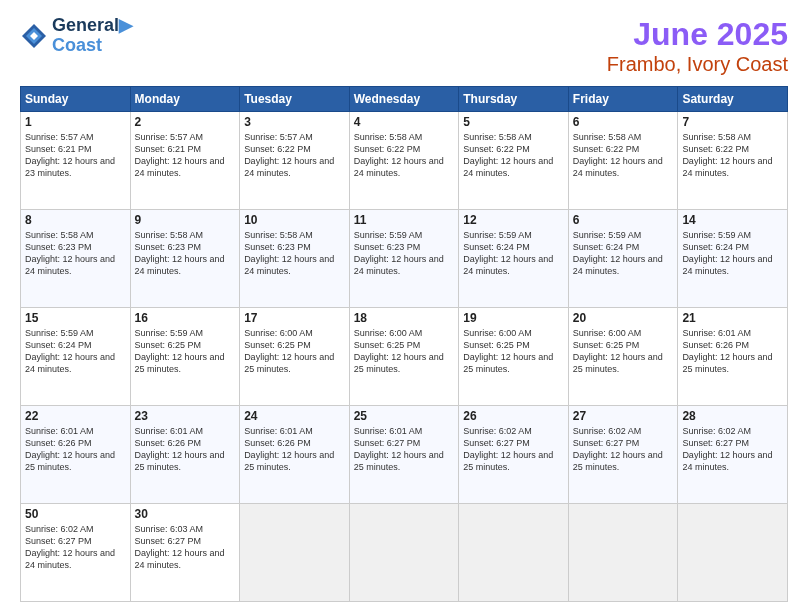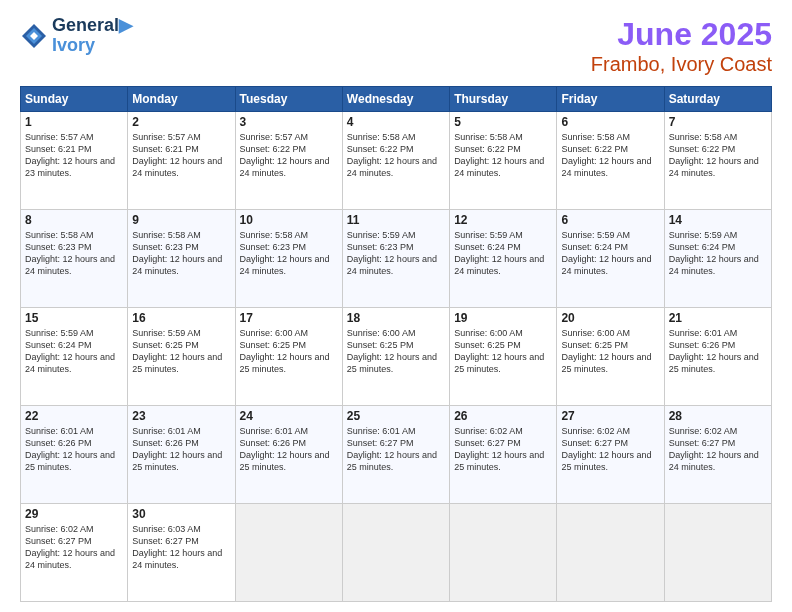--- a/index.html
+++ b/index.html
@@ -6,21 +6,21 @@
     body {
       width: 792px;
       height: 612px;
       font-family: Arial, sans-serif;
       background: #fff;
       overflow: hidden;
     }
     .page {
       width: 792px;
       height: 612px;
-      padding: 16px 20px 10px 20px;
+      padding: 16px 4px 10px 20px;
       display: flex;
       flex-direction: column;
     }
     .header {
       display: flex;
       justify-content: space-between;
       align-items: flex-start;
       margin-bottom: 10px;
     }
     .logo {
@@ -103,21 +103,21 @@
 <div class="page">
   <div class="header">
     <div class="logo">
       <svg class="logo-icon" viewBox="0 0 28 28">
         <polygon points="14,2 26,14 14,26 2,14" fill="#2a5fa5"></polygon>
         <polygon points="14,6 22,14 14,22 6,14" fill="#4a90d9"></polygon>
         <polygon points="14,10 18,14 14,18 10,14" fill="#fff"></polygon>
       </svg>
       <div class="logo-text">
         <div>General<span>▶</span></div>
-        <div style="color:#4a90d9">Ivory</div>
+        <div style="color:#4a90d9">Coast</div>
       </div>
     </div>
     <div class="title-area">
       <div class="month-title">June 2025</div>
       <div class="location">Frambo, Ivory Coast</div>
     </div>
   </div>
 
   <table class="calendar">
     <thead>
@@ -162,21 +162,21 @@
         <tr>
           <td><span class="day-num">22</span><span class="day-info">Sunrise: 6:01 AM<br>Sunset: 6:26 PM<br>Daylight: 12 hours and 25 minutes.</span></td>
           <td><span class="day-num">23</span><span class="day-info">Sunrise: 6:01 AM<br>Sunset: 6:26 PM<br>Daylight: 12 hours and 25 minutes.</span></td>
           <td><span class="day-num">24</span><span class="day-info">Sunrise: 6:01 AM<br>Sunset: 6:26 PM<br>Daylight: 12 hours and 25 minutes.</span></td>
           <td><span class="day-num">25</span><span class="day-info">Sunrise: 6:01 AM<br>Sunset: 6:27 PM<br>Daylight: 12 hours and 25 minutes.</span></td>
           <td><span class="day-num">26</span><span class="day-info">Sunrise: 6:02 AM<br>Sunset: 6:27 PM<br>Daylight: 12 hours and 25 minutes.</span></td>
           <td><span class="day-num">27</span><span class="day-info">Sunrise: 6:02 AM<br>Sunset: 6:27 PM<br>Daylight: 12 hours and 25 minutes.</span></td>
           <td><span class="day-num">28</span><span class="day-info">Sunrise: 6:02 AM<br>Sunset: 6:27 PM<br>Daylight: 12 hours and 24 minutes.</span></td>
         </tr>
         <tr>
-          <td><span class="day-num">29</span><span class="day-info">Sunrise: 6:02 AM<br>Sunset: 6:27 PM<br>Daylight: 12 hours and 24 minutes.</span></td>
+          <td><span class="day-num">50</span><span class="day-info">Sunrise: 6:02 AM<br>Sunset: 6:27 PM<br>Daylight: 12 hours and 24 minutes.</span></td>
           <td><span class="day-num">30</span><span class="day-info">Sunrise: 6:03 AM<br>Sunset: 6:27 PM<br>Daylight: 12 hours and 24 minutes.</span></td>
           <td class="empty"></td>
           <td class="empty"></td>
           <td class="empty"></td>
           <td class="empty"></td>
           <td class="empty"></td>
         </tr>
       </tbody>
   </table>
 </div>

